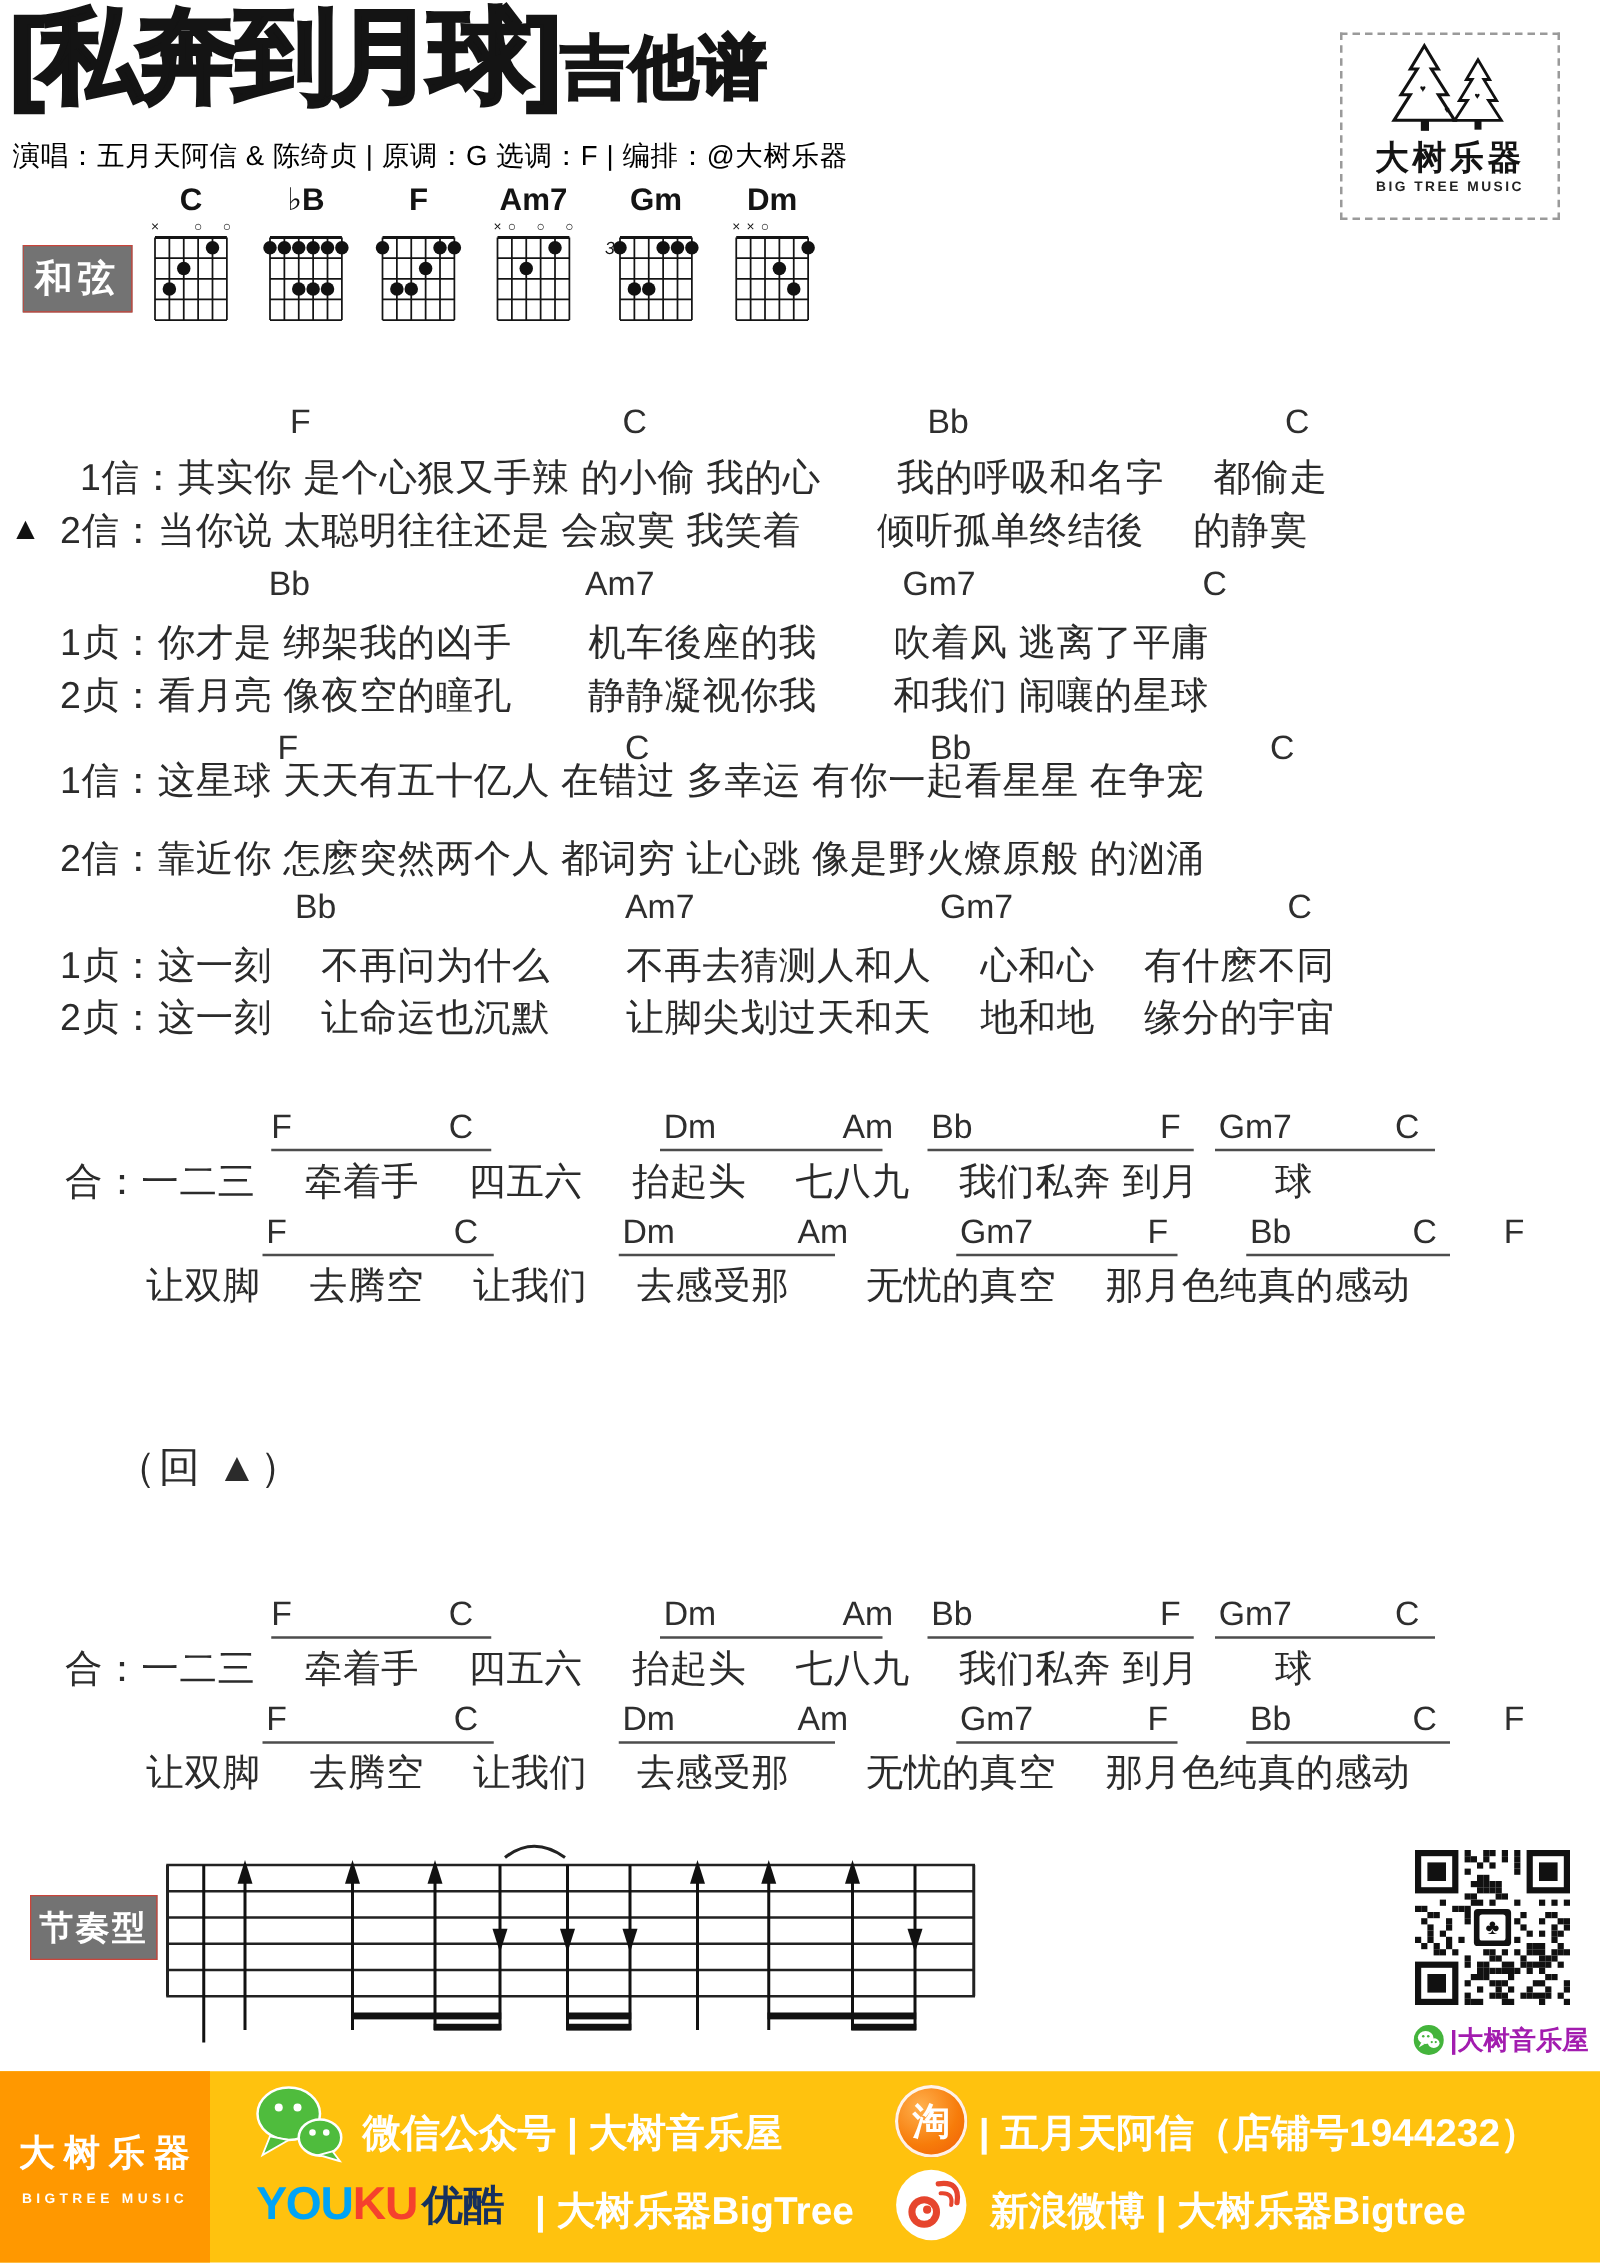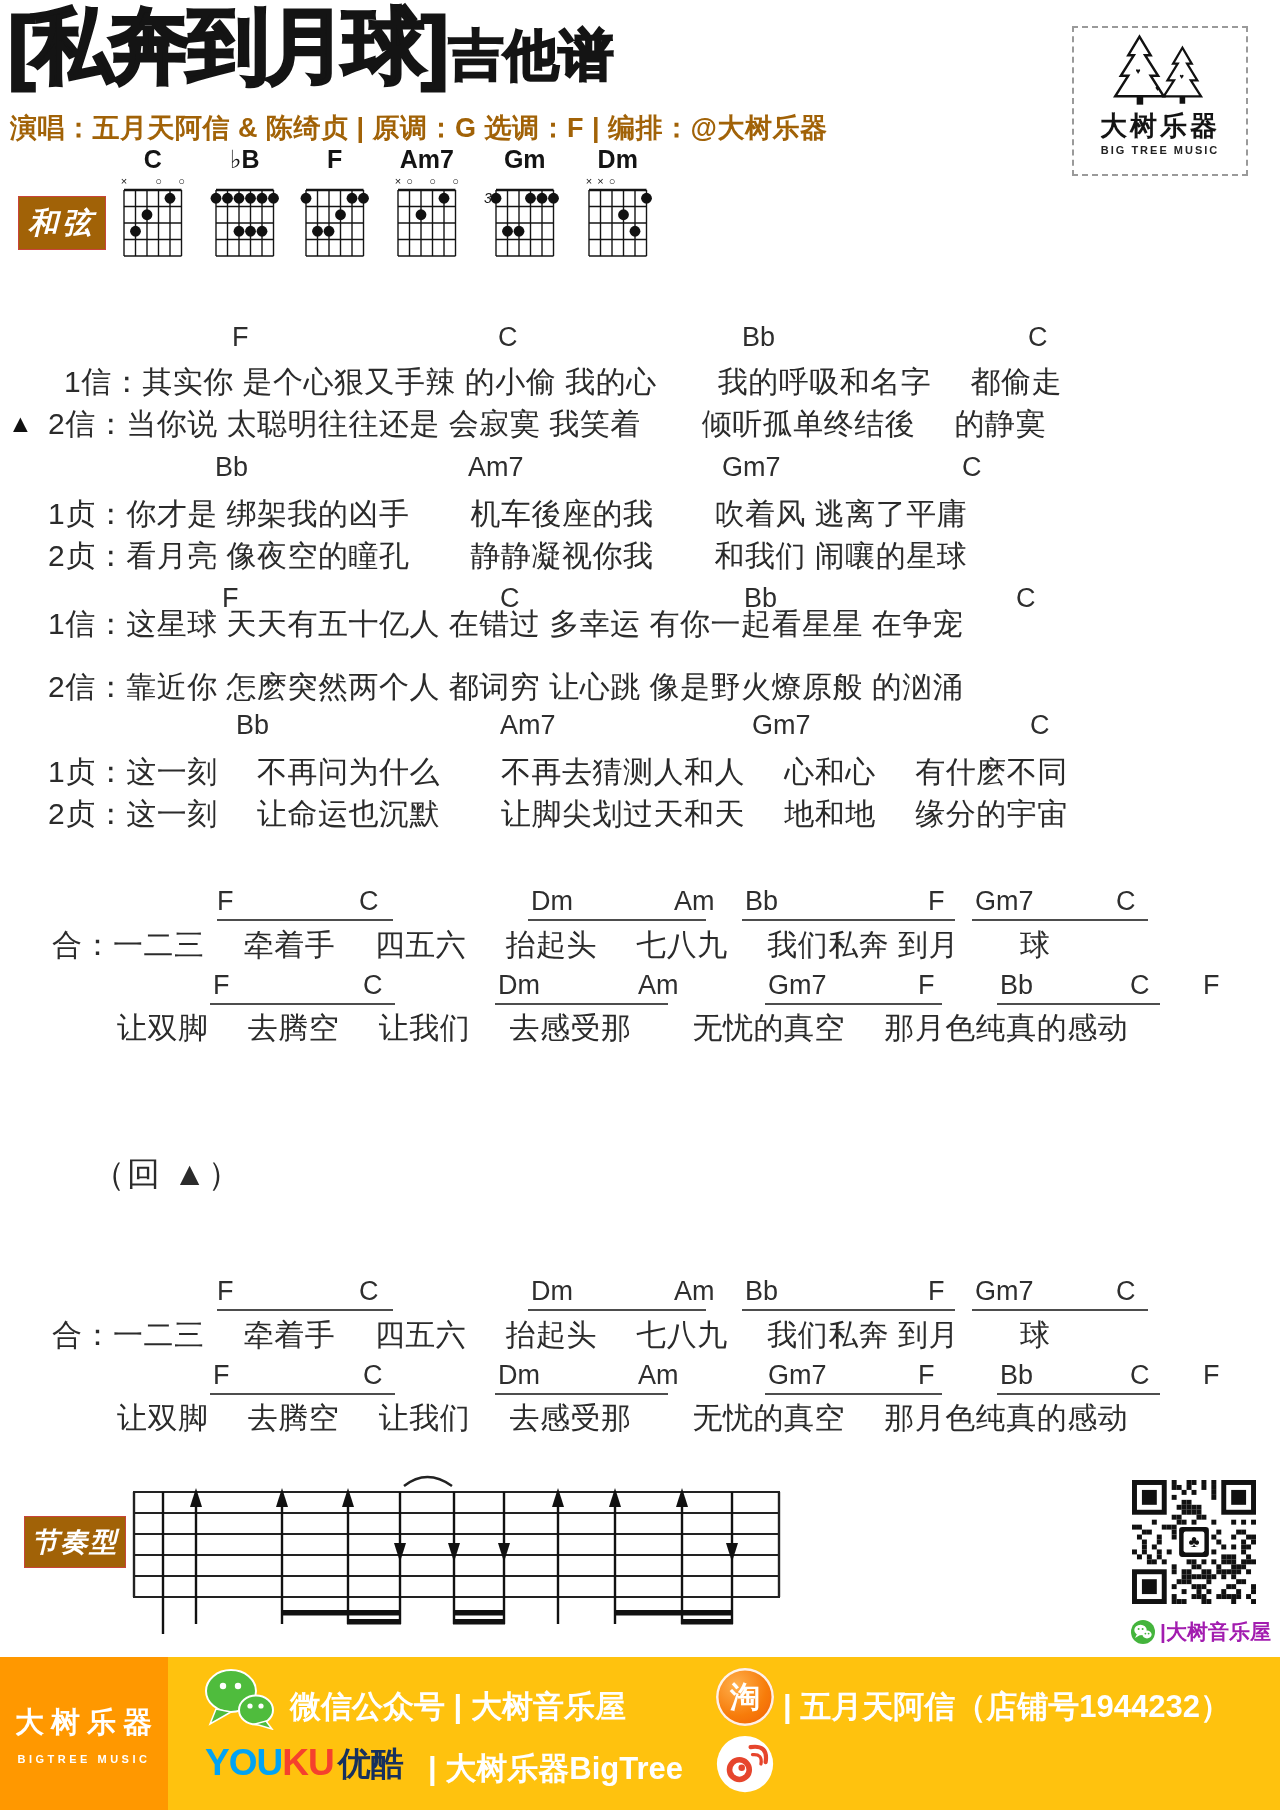--- a/index.html
+++ b/index.html
@@ -3,27 +3,27 @@
 <meta charset="utf-8">
 <style>
   html,body{margin:0;padding:0;}
   body{width:1280px;height:1810px;position:relative;background:#fff;
        font-family:"Liberation Sans","DejaVu Sans",sans-serif;color:#141414;overflow:hidden;}
   #sheet{position:absolute;inset:0;}
   .abs{position:absolute;}
   .title-wrap{position:absolute;left:8px;top:0px;display:flex;align-items:baseline;white-space:nowrap;line-height:1.12;}
   .title-main{font-size:82px;font-weight:900;letter-spacing:-4px;-webkit-text-stroke:3px #141414;}
   .title-suffix{font-size:55px;font-weight:900;-webkit-text-stroke:2px #141414;margin-left:4px;}
-  .subtitle{position:absolute;left:10px;top:110px;font-size:27px;font-weight:700;letter-spacing:0.5px;color:#a16207;}
+  .subtitle{position:absolute;left:10px;top:110px;font-size:22px;font-weight:400;letter-spacing:0.5px;color:#000000;}
   .logo-box{position:absolute;left:1072px;top:26px;width:176px;height:150px;border:2px dashed #9a9a9a;
             background:#fff;display:flex;flex-direction:column;align-items:center;justify-content:flex-start;padding-top:4px;box-sizing:border-box;}
   .logo-cn{font-size:27px;font-weight:900;letter-spacing:3px;margin-top:-4px;}
   .logo-en{font-size:11px;font-weight:700;letter-spacing:2px;color:#222;}
-  .red-label{position:absolute;background:#a16207;color:#fff;display:flex;align-items:center;justify-content:center;
-             font-weight:700;box-shadow:0 0 0 1px #c9443a inset;font-style:italic;}
+  .red-label{position:absolute;background:#737373;color:#fff;display:flex;align-items:center;justify-content:center;
+             font-weight:700;box-shadow:0 0 0 1px #c9443a inset;}
   .chord{position:absolute;font-size:27px;color:#2e2e2e;white-space:pre;}
   .lyric{position:absolute;font-size:30px;color:#2b2b2b;white-space:pre;letter-spacing:0.5px;}
   .tri{position:absolute;font-size:25px;color:#111;}
   .underline{position:absolute;height:0;border-top:2.5px solid #4d4d4d;}
   .repeat-marker{position:absolute;font-size:33px;color:#2b2b2b;letter-spacing:2px;}
   .qr-caption{position:absolute;left:1130px;top:1618px;display:flex;align-items:center;gap:4px;}
   .qr-caption span{font-size:21px;font-weight:700;color:#a21caf;}
   .footer{position:absolute;left:0;top:1657px;width:1280px;height:153px;background:#ffc20e;}
   .footer-left{position:absolute;left:0;top:0;width:168px;height:153px;background:#ff9800;
                display:flex;flex-direction:column;align-items:center;justify-content:center;}
@@ -327,20 +327,21 @@
     <div class="f-label" style="left:428px;top:91px;">| 大树乐器BigTree</div>
 
     <svg class="abs" style="left:715px;top:77px;" width="60" height="60" viewBox="0 0 64 64">
       <circle cx="32" cy="32" r="30" fill="#fff"></circle>
       <circle cx="26" cy="38" r="13.5" fill="#e6452d"></circle>
       <circle cx="26" cy="38" r="7.5" fill="#fff"></circle>
       <circle cx="28.5" cy="36" r="3.5" fill="#e6452d"></circle>
       <path d="M38 14 Q57 11 54 30" stroke="#e6452d" stroke-width="4.5" fill="none" stroke-linecap="round"></path>
       <path d="M40 22 Q51 21 49 32" stroke="#e6452d" stroke-width="3.5" fill="none" stroke-linecap="round"></path>
     </svg>
+    <div class="f-label" style="left:792px;top:91px;">新浪微博 | 大树乐器Bigtree</div>
   </div>
 
 <div class="abs" style="left: 106px; top: 146px; width: 96px; height: 122px;"><svg width="96" height="122" viewBox="0 0 96 122">
         <text x="46.75" y="22" font-size="25" font-weight="600" text-anchor="middle" fill="#141414">C</text>
         <text x="18" y="39" font-size="11" text-anchor="middle" fill="#141414">×</text>
         <text x="52.5" y="39" font-size="11" text-anchor="middle" fill="#141414">○</text>
         <text x="75.5" y="39" font-size="11" text-anchor="middle" fill="#141414">○</text>
         <line x1="18" y1="44" x2="75.5" y2="44" stroke="#141414" stroke-width="2.4"></line>
         <line x1="18" y1="60.5" x2="75.5" y2="60.5" stroke="#141414" stroke-width="1.4"></line>
         <line x1="18" y1="77" x2="75.5" y2="77" stroke="#141414" stroke-width="1.4"></line>

